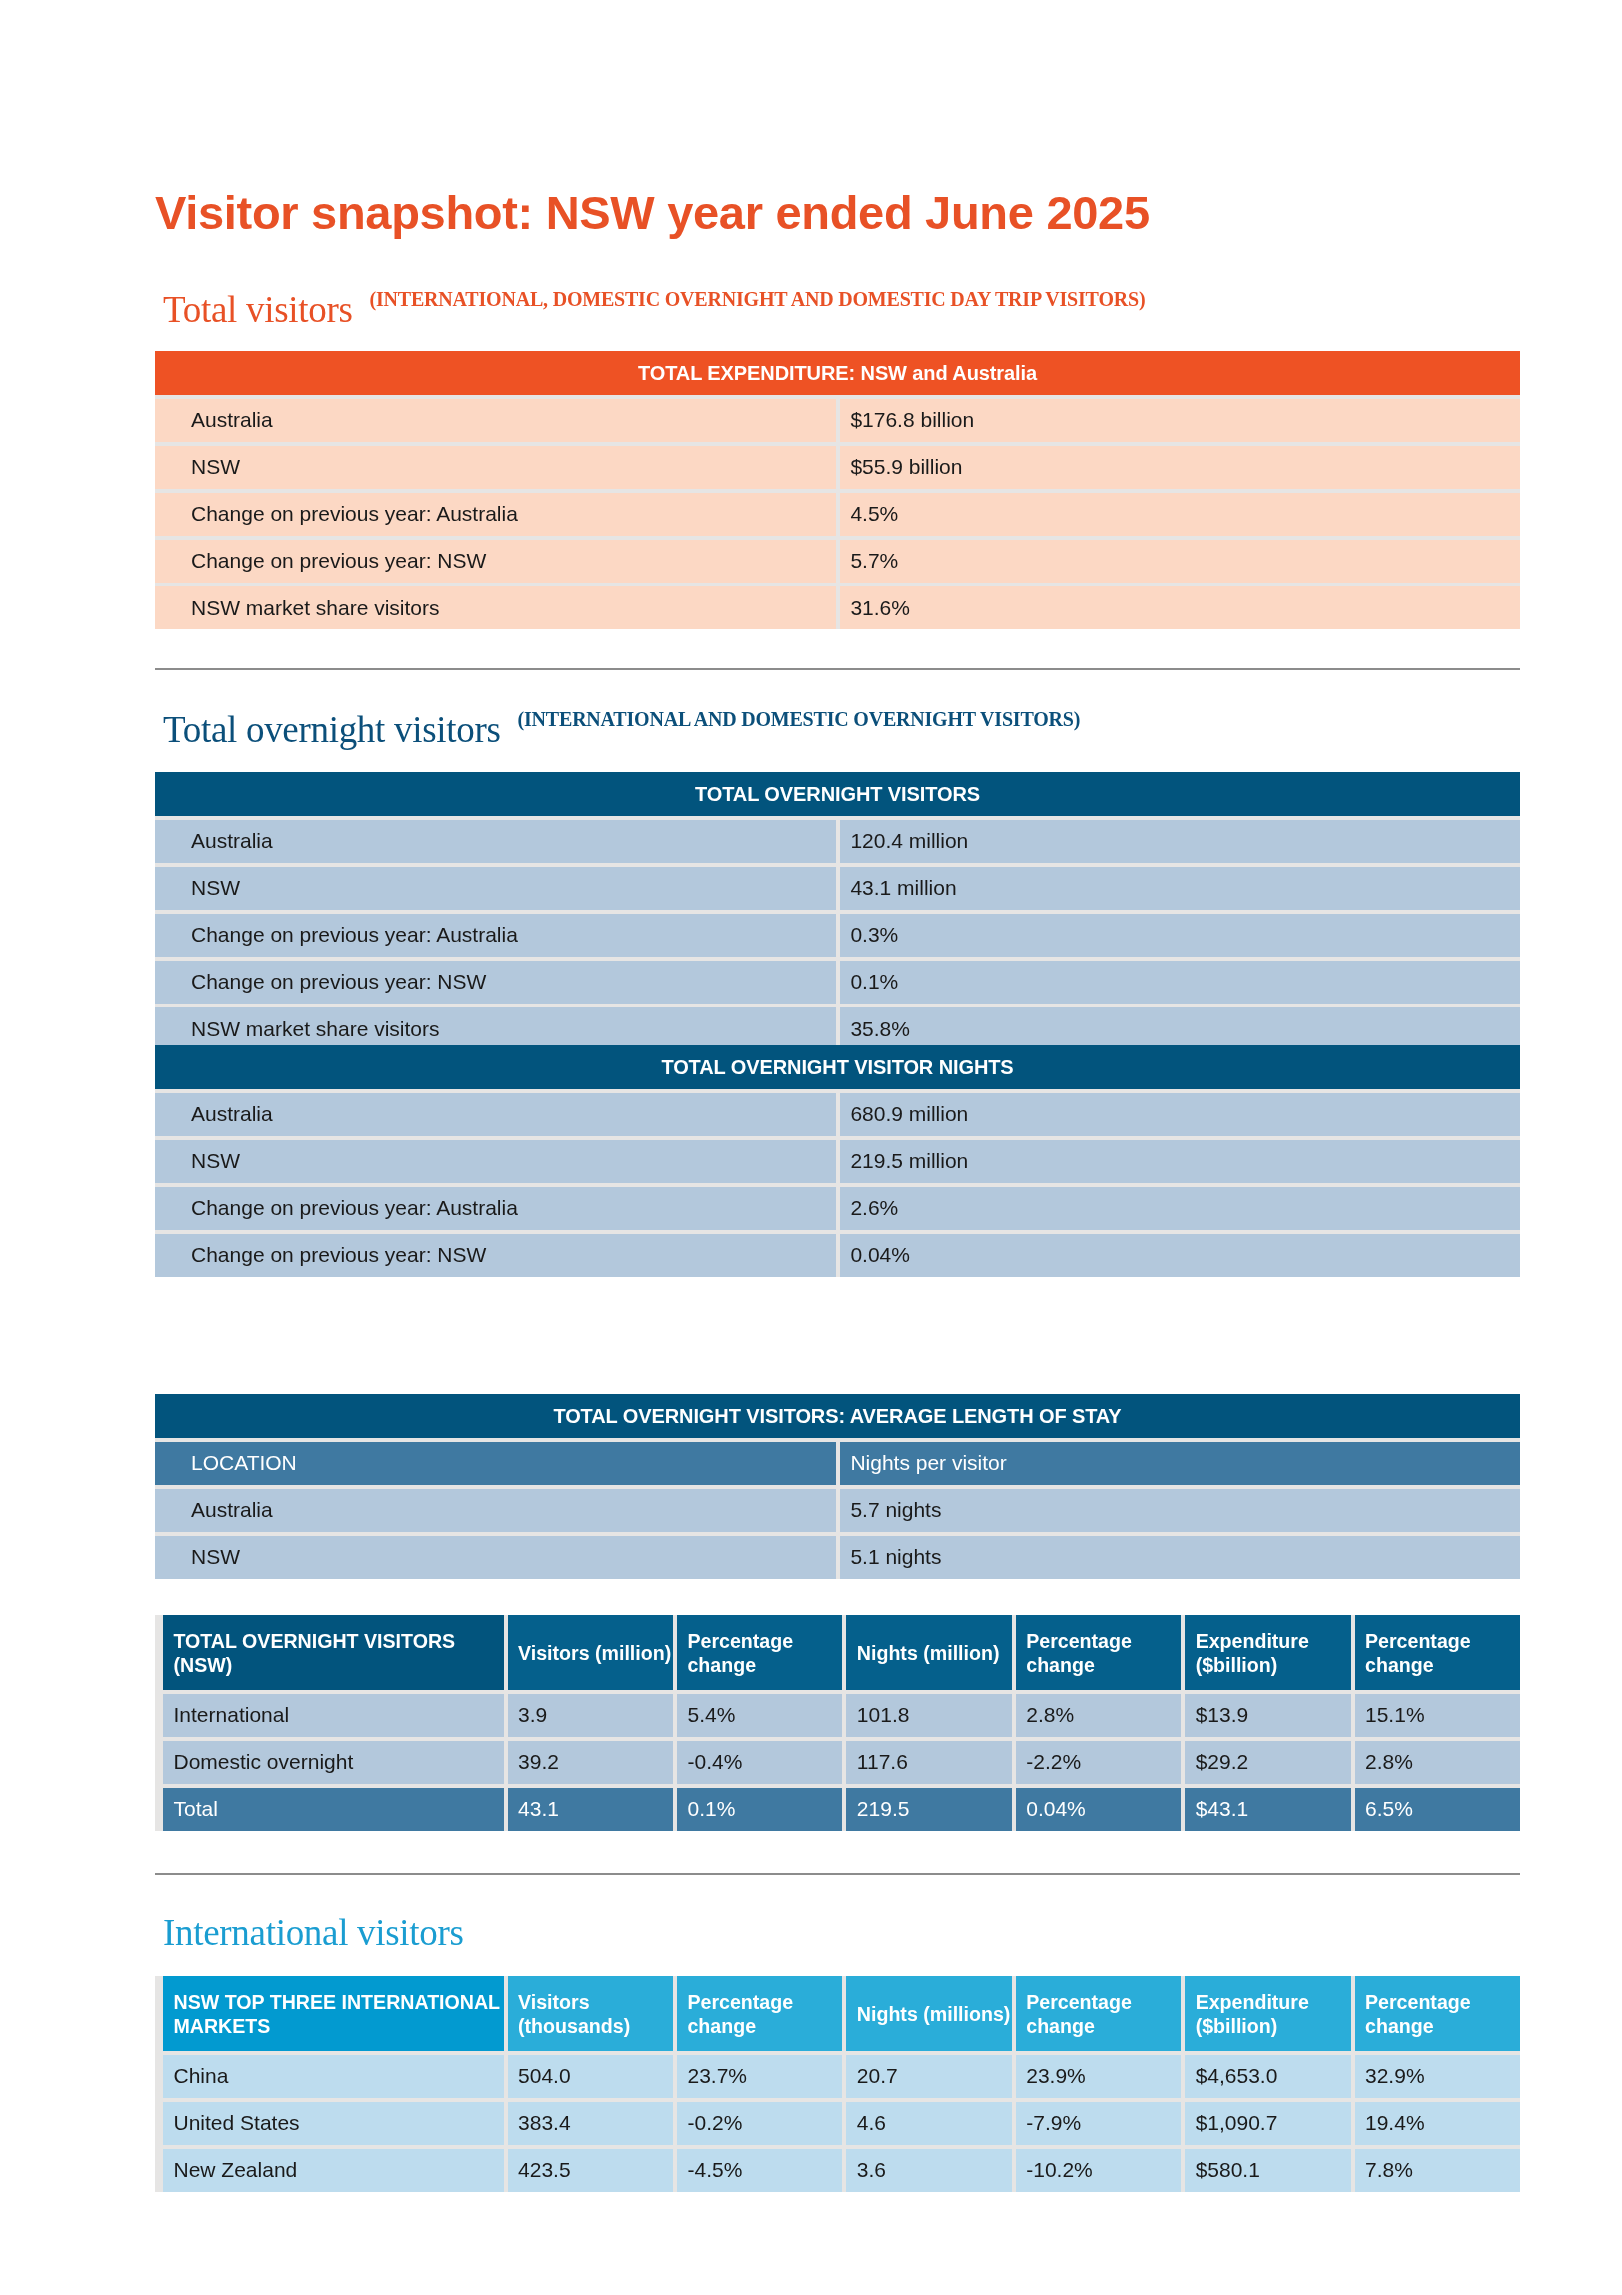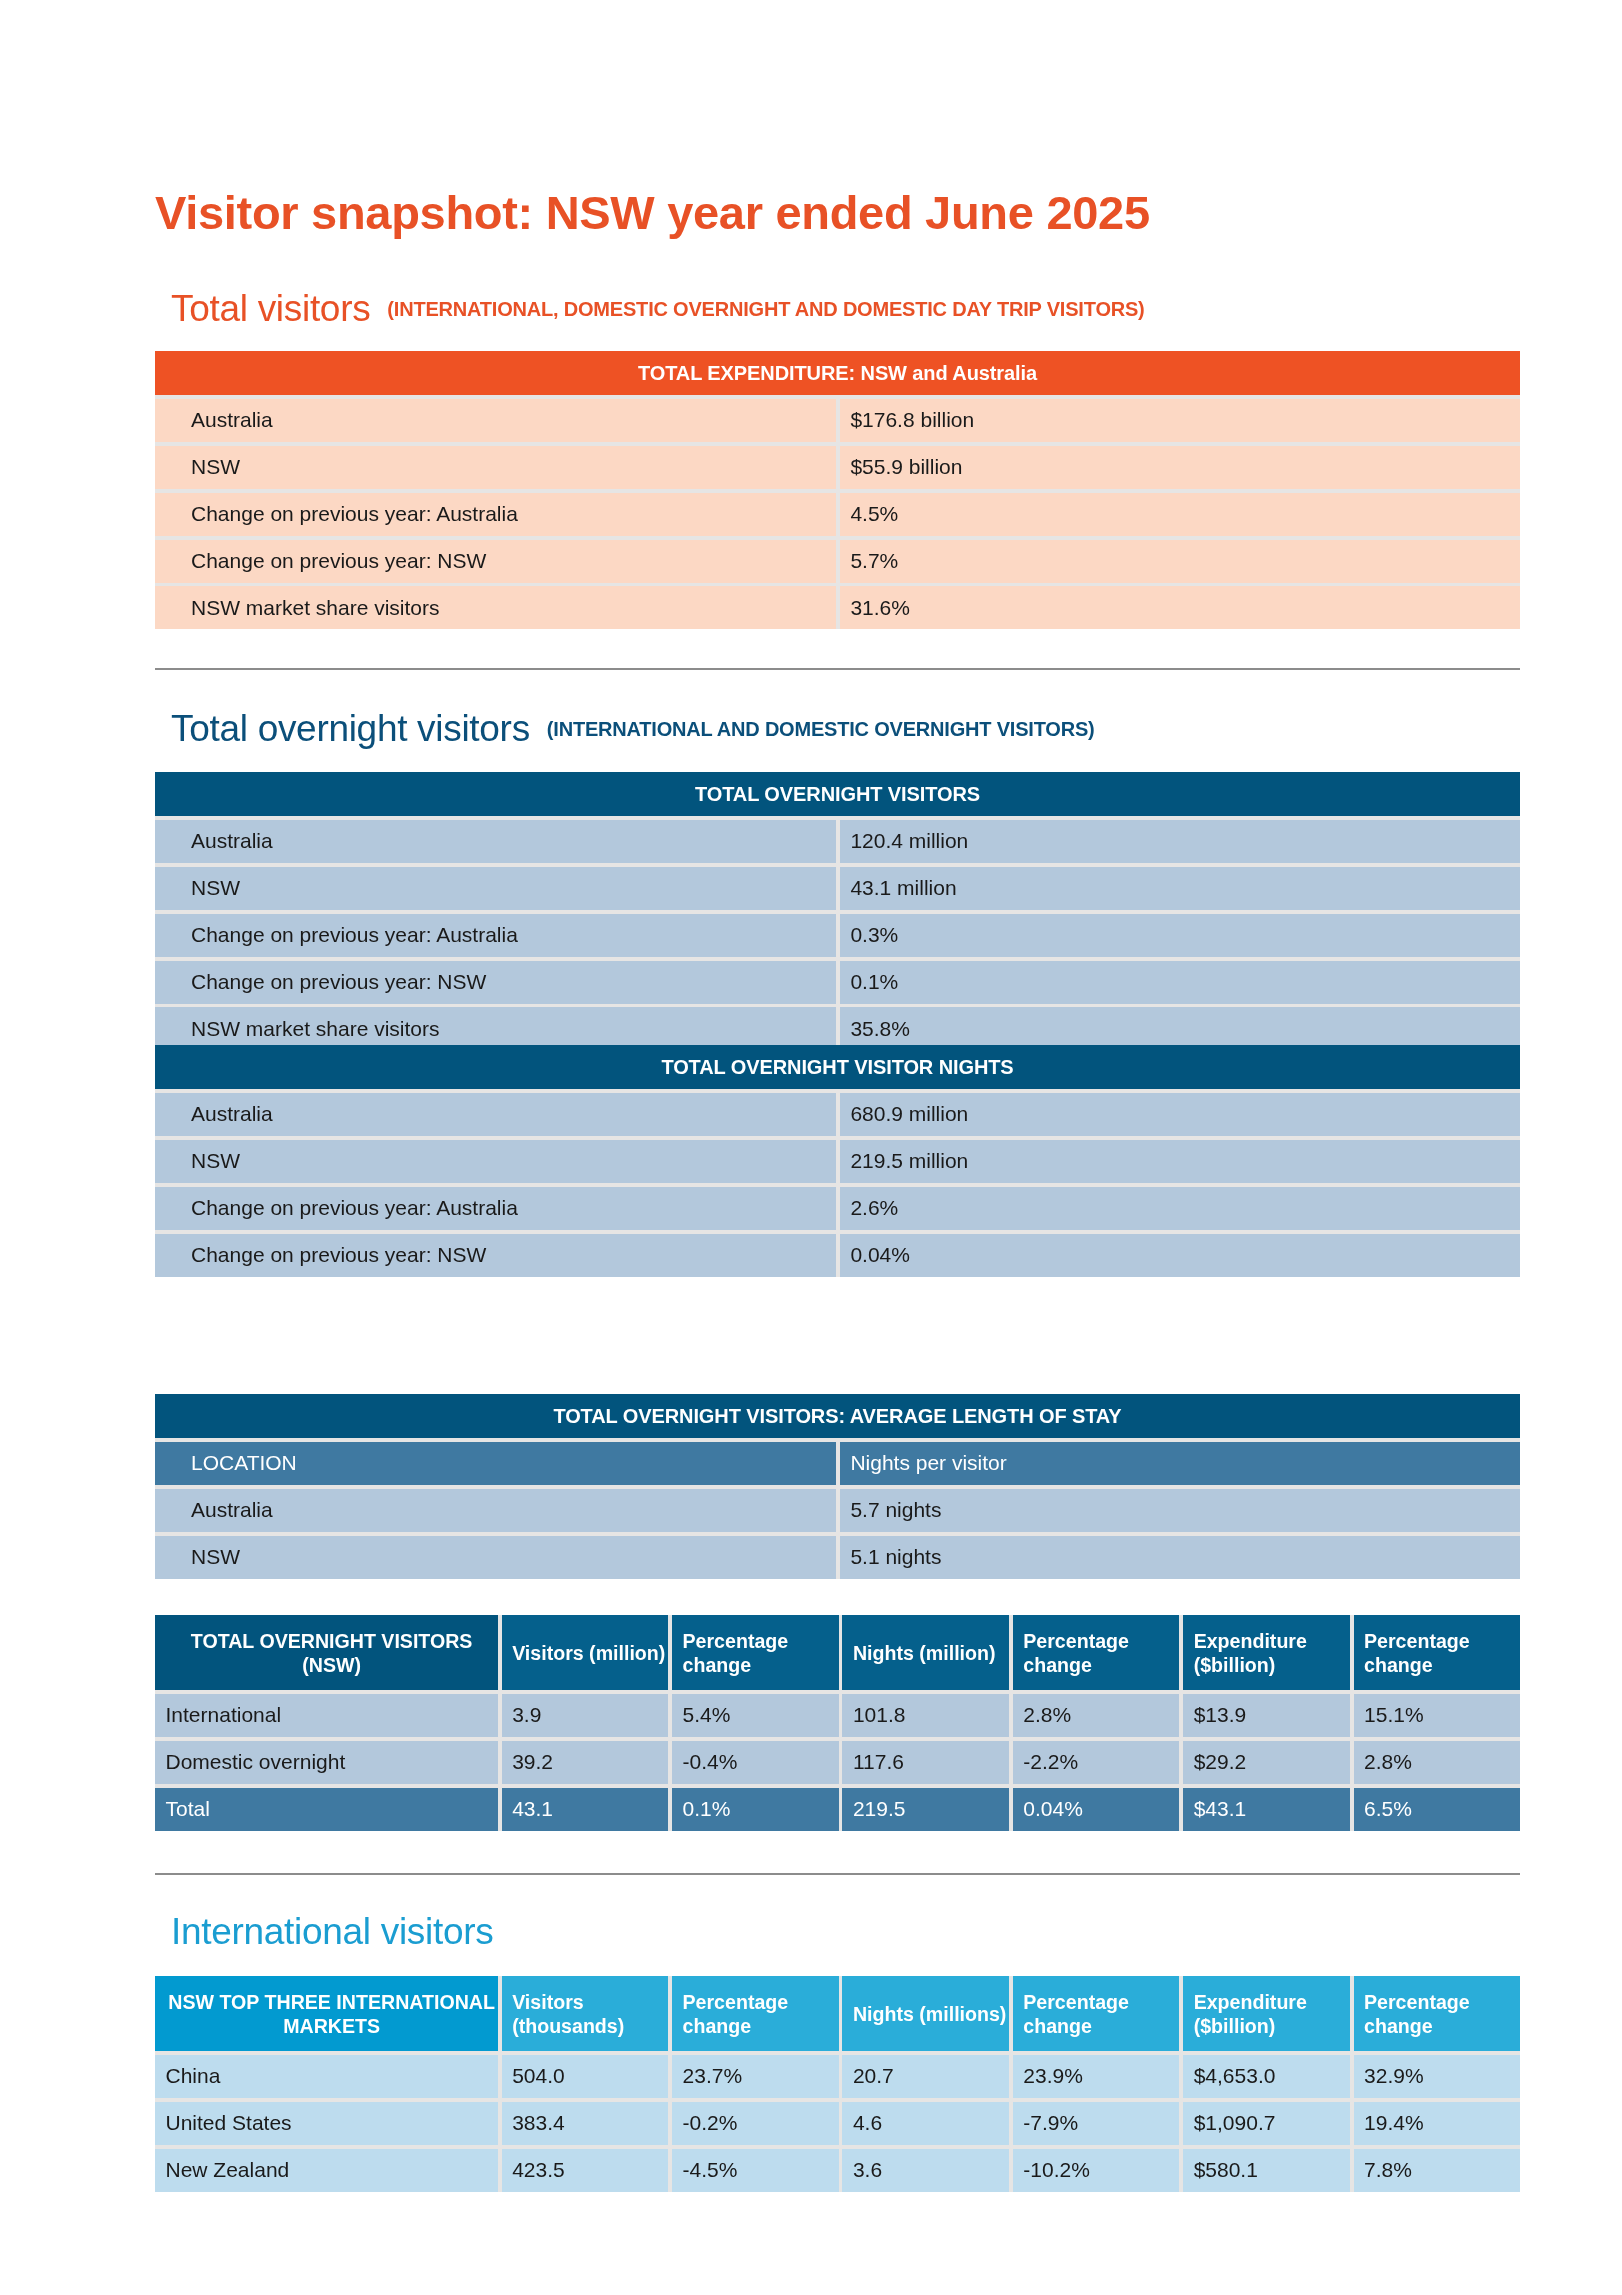--- a/index.html
+++ b/index.html
@@ -1,20 +1,20 @@
 <!DOCTYPE html>
 <html style="font-size:10.5px"><head>
 <meta charset="utf-8">
 <style>
   * { box-sizing: border-box; margin: 0; padding: 0; }
   html, body { width: 1623px; height: 2295px; background: #ffffff; }
   body { position: relative; font-family: "Liberation Sans", "DejaVu Sans", sans-serif; color: #1a1a1a; }
   .page { position: absolute; left: 155px; top: 0; width: 1365px; }
   .title { position: absolute; top: 185px; left: 0; font-size: 47px; font-weight: bold; color: #e85126; letter-spacing: -0.3px; white-space: nowrap; }
-  .sec-head { position: absolute; left: 16px; white-space: nowrap; display: flex; align-items: center; }
+  .sec-head { position: absolute; left: 8px; white-space: nowrap; display: flex; align-items: flex-start; font-family: Liberation Serif, serif; }
   .sec-head .big { font-size: 37px; letter-spacing: -0.3px; }
   .sec-head .small { font-size: 20px; font-weight: bold; margin-left: 17px; letter-spacing: -0.2px; }
   .orange { color: #e85126; }
   .navy { color: #0b4f7a; }
   .cyan { color: #1a9dd1; }
   .divider { position: absolute; left: 0; width: 1365px; height: 2px; background: #8c8c8c; }
 
   .tbl { position: absolute; left: 0; width: 1365px; background: #e6e5e4; }
   .tbl .hdr { height: 44px; display: flex; align-items: center; justify-content: center; color: #fff; font-weight: bold; font-size: 20px; letter-spacing: -0.1px; }
   .tbl .row { display: flex; margin-top: 3.9px; height: 43px; }
@@ -25,21 +25,21 @@
   .t-orange .hdr { background: #ee5224; }
   .t-orange .cell { background: #fcd8c4; }
   .t-blue .hdr { background: #02547d; }
   .t-blue .cell { background: #b3c8dc; }
   .t-blue .row.sub .cell { background: #3f79a1; color: #ffffff; }
 
   .grid { position: absolute; left: 0; width: 1365px; background: #e6e5e4; }
   .grid .grow { display: flex; }
   .grid .grow + .grow { margin-top: 3.9px; }
   .grid .gc { display: flex; align-items: center; padding-left: 10.5px; font-size: 21px; margin-left: 3.9px; width: 168px; }
-  .grid .gc.first { margin-left: 0; width: 346px; text-align: center; }
+  .grid .gc.first { margin-left: 8px; width: 346px; }
   .grid .ghead { height: 75px; }
   .grid .ghead .gc { color: #fff; font-weight: bold; font-size: 19.6px; line-height: 24px; align-items: center; }
   .grid .gbody { height: 43px; border-radius: 11px; }
 
   .g-navy .ghead .gc { background: #05608c; }
   .g-navy .ghead .gc.first { background: #02547d; }
   .g-navy .gbody .gc { background: #b3c8dc; }
   .g-navy .gtotal .gc { background: #3f79a1; color: #fff; }
 
   .g-cyan .ghead .gc { background: #2aadd9; }

